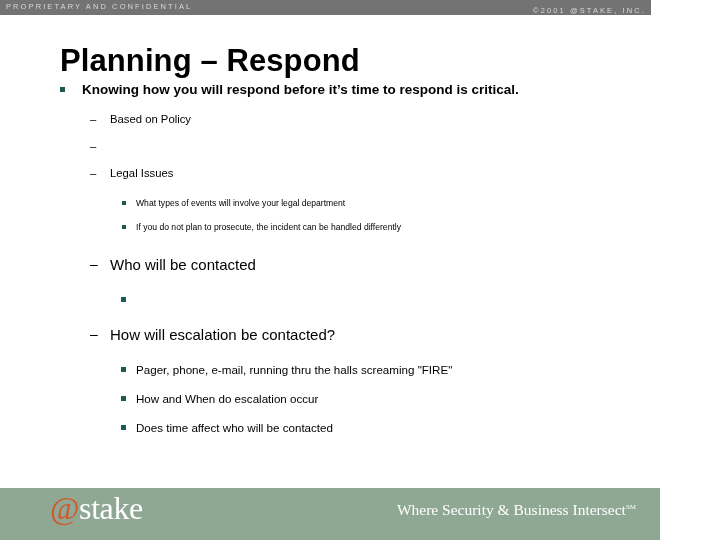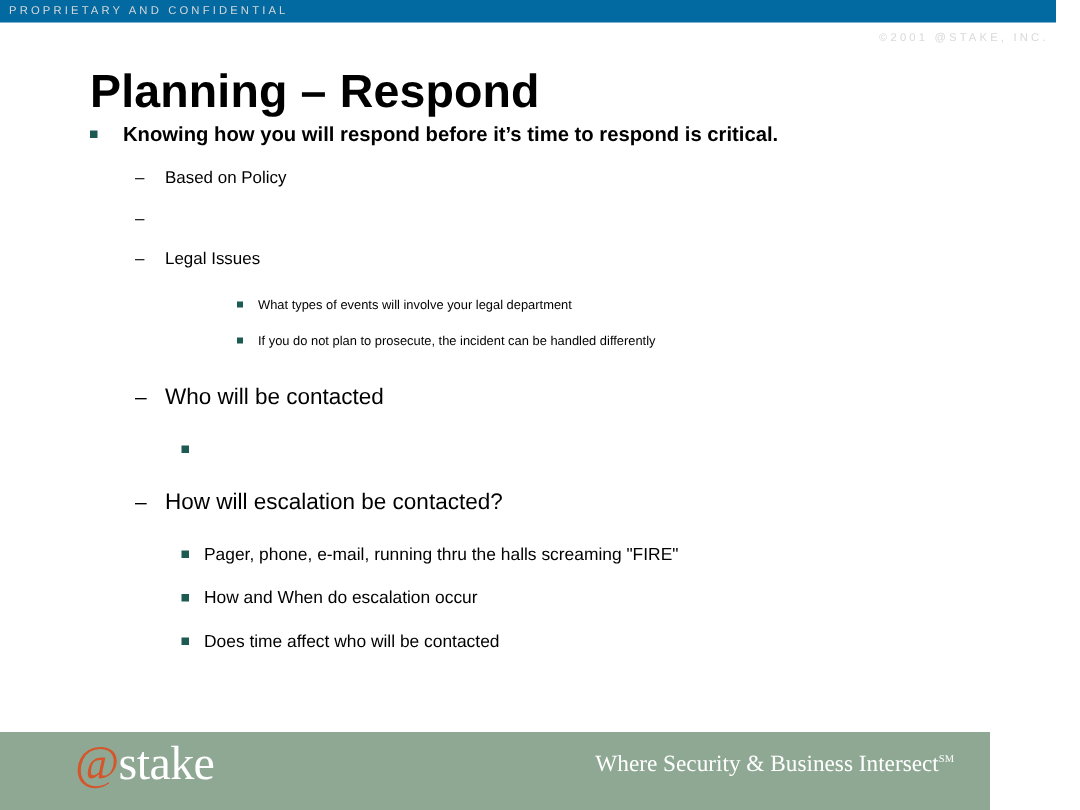--- a/index.html
+++ b/index.html
@@ -13,38 +13,38 @@
     font-family: "Liberation Sans", sans-serif;
     overflow: hidden;
     position: relative;
   }
 
   
   .topbar {
     position: absolute;
     top: 0;
     left: 0;
-    width: 704px;
+    width: 651px;
     height: 15px;
-    background: #0369a1;
+    background: #737373;
   }
   .topbar-left {
     position: absolute;
     left: 6px;
     top: 2px;
     color: #d8d8d8;
     font-size: 7.5px;
     letter-spacing: 2.1px;
     white-space: nowrap;
     font-family: "Liberation Sans", sans-serif;
   }
   .topbar-right {
     position: absolute;
     right: 5px;
-    top: 20px;
+    top: 6px;
     color: #d8d8d8;
     font-size: 7.5px;
     letter-spacing: 2.1px;
     white-space: nowrap;
     font-family: "Liberation Sans", sans-serif;
   }
 
   
   .slide-title {
     position: absolute;
@@ -127,21 +127,20 @@
     font-size: 14px;
     color: #000000;
   }
 
   
   .lvl3 {
     padding-left: 136px;
     font-size: 8.6px;
     height: 24px;
     line-height: 24px;
-    margin-left: 36px;
   }
   .lvl3 .bullet {
     left: 122px;
     top: 10px;
     width: 3.5px;
     height: 3.5px;
     background: #1d5a52;
   }
 
   

